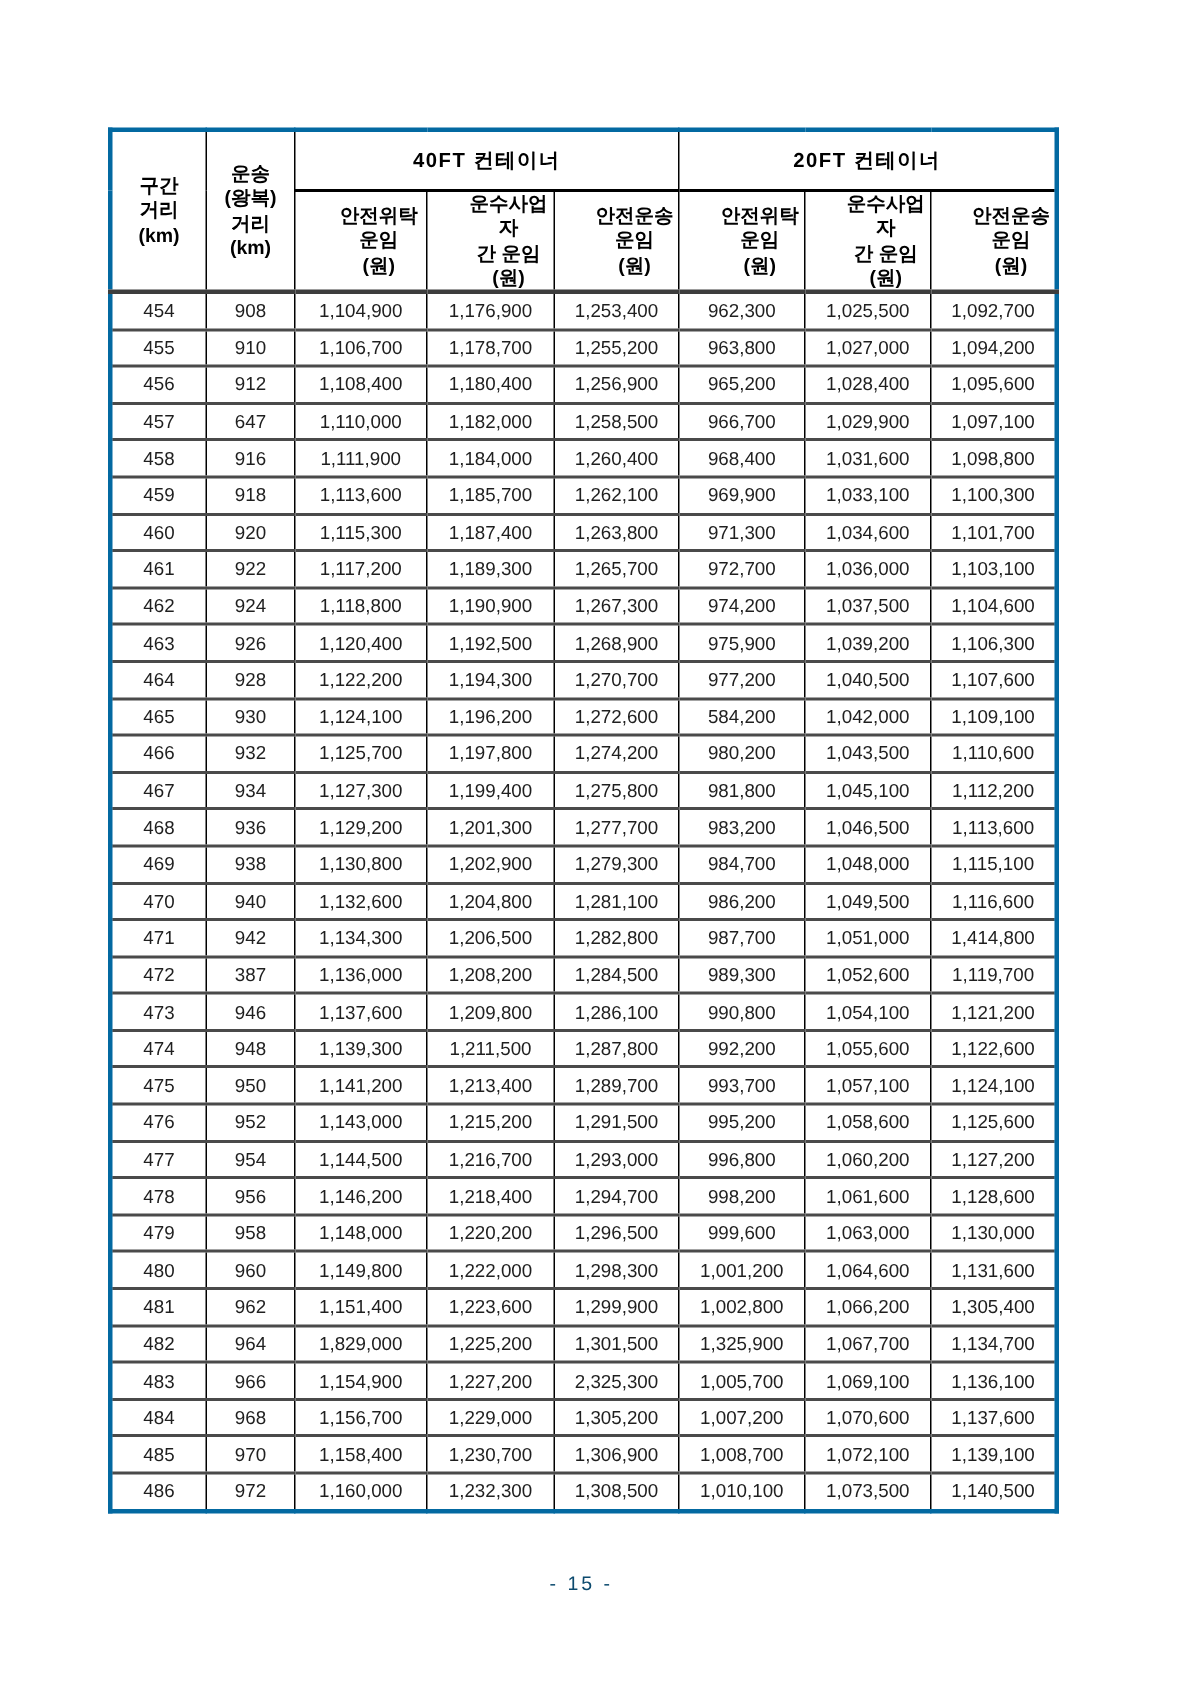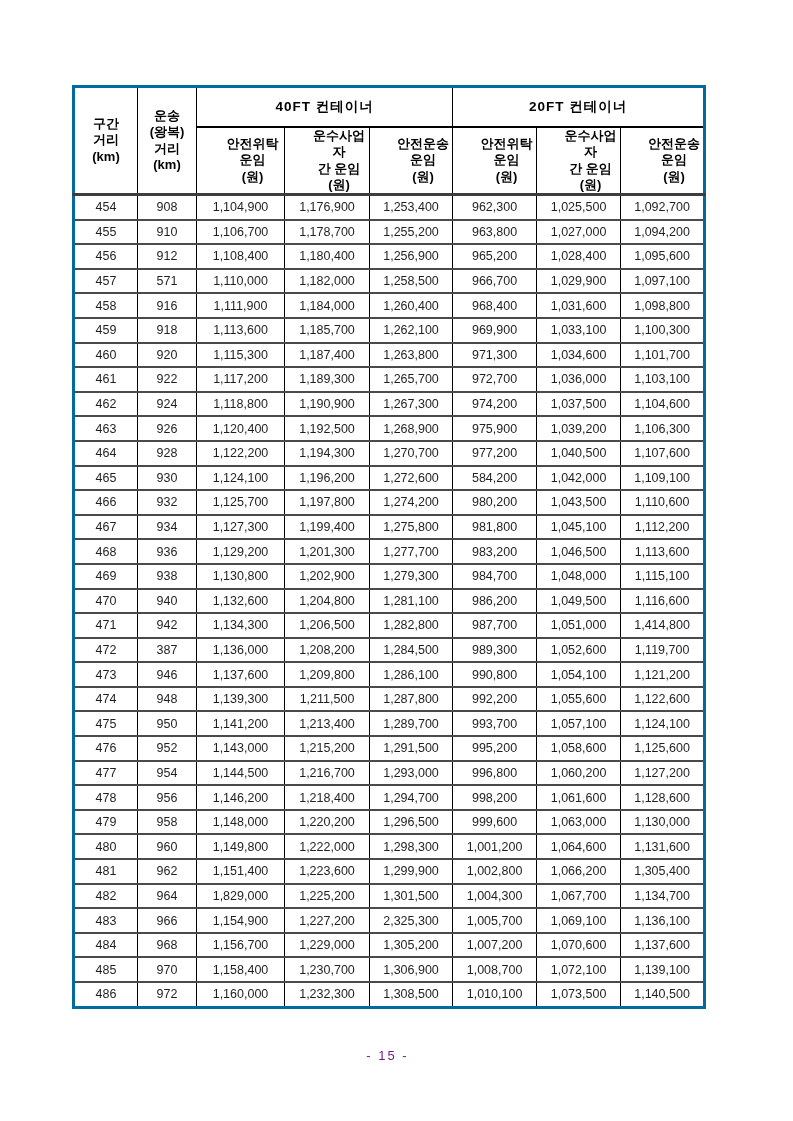--- a/index.html
+++ b/index.html
@@ -60,21 +60,21 @@
     border-top: 2px solid #4a4a4a;
     border-bottom: 2px solid #4a4a4a;
   }
   .footer-page-num {
     position: absolute;
     left: 72px;
     top: 1048px;
     width: 631px;
     text-align: center;
     font-size: 13px;
-    color: #701a75;
+    color: #0c4a6e;
     letter-spacing: 2px;
   }
 </style>
 </head>
 <body>
 
 <div class="page">
 
   <table class="fare-table">
     <colgroup>
@@ -146,21 +146,21 @@
           <td>912</td>
           <td>1,108,400</td>
           <td>1,180,400</td>
           <td>1,256,900</td>
           <td>965,200</td>
           <td>1,028,400</td>
           <td>1,095,600</td>
         </tr>
         <tr>
           <td>457</td>
-          <td>571</td>
+          <td>647</td>
           <td>1,110,000</td>
           <td>1,182,000</td>
           <td>1,258,500</td>
           <td>966,700</td>
           <td>1,029,900</td>
           <td>1,097,100</td>
         </tr>
         <tr>
           <td>458</td>
           <td>916</td>
@@ -400,21 +400,21 @@
           <td>1,002,800</td>
           <td>1,066,200</td>
           <td>1,305,400</td>
         </tr>
         <tr>
           <td>482</td>
           <td>964</td>
           <td>1,829,000</td>
           <td>1,225,200</td>
           <td>1,301,500</td>
-          <td>1,004,300</td>
+          <td>1,325,900</td>
           <td>1,067,700</td>
           <td>1,134,700</td>
         </tr>
         <tr>
           <td>483</td>
           <td>966</td>
           <td>1,154,900</td>
           <td>1,227,200</td>
           <td>2,325,300</td>
           <td>1,005,700</td>

